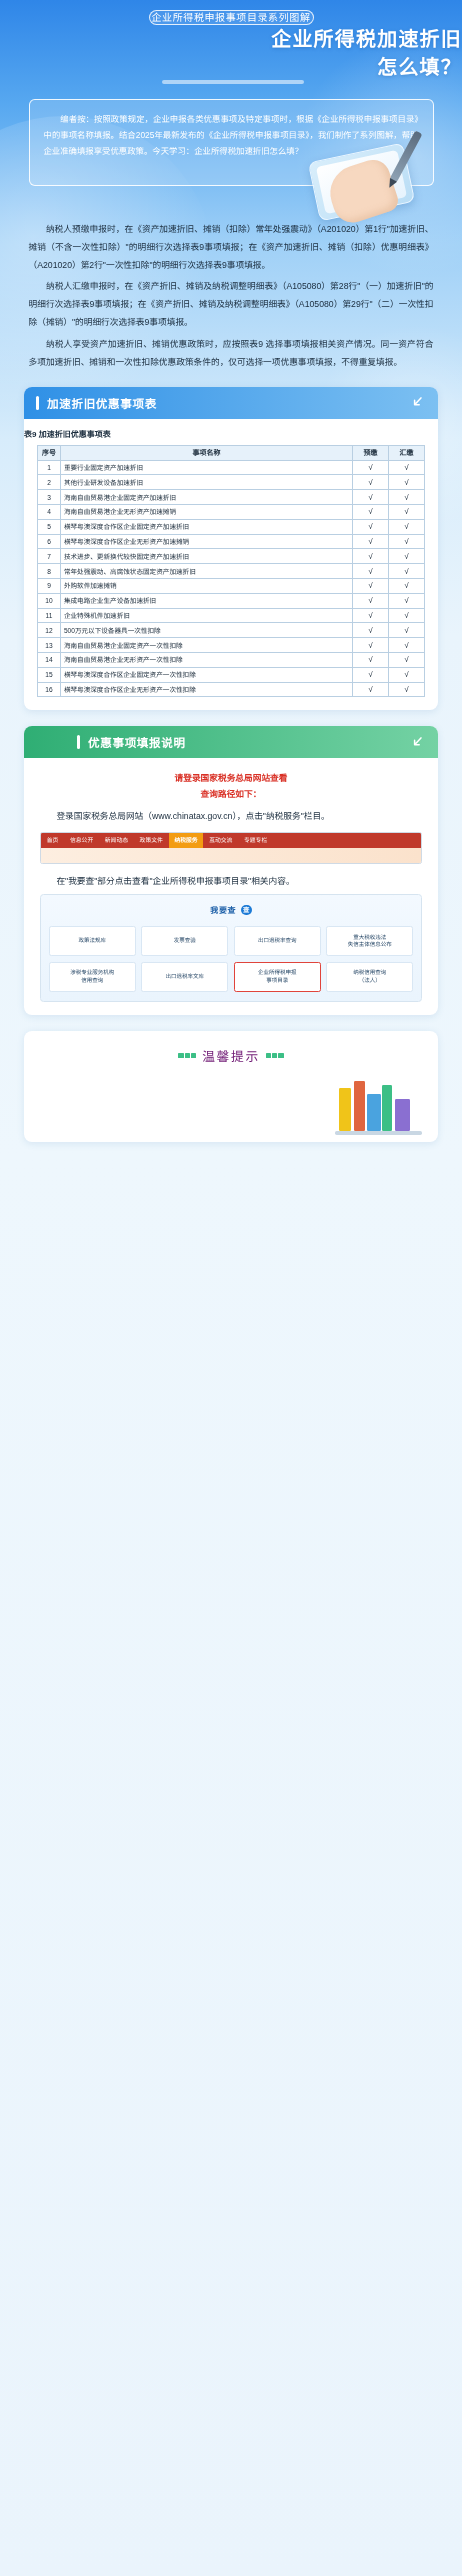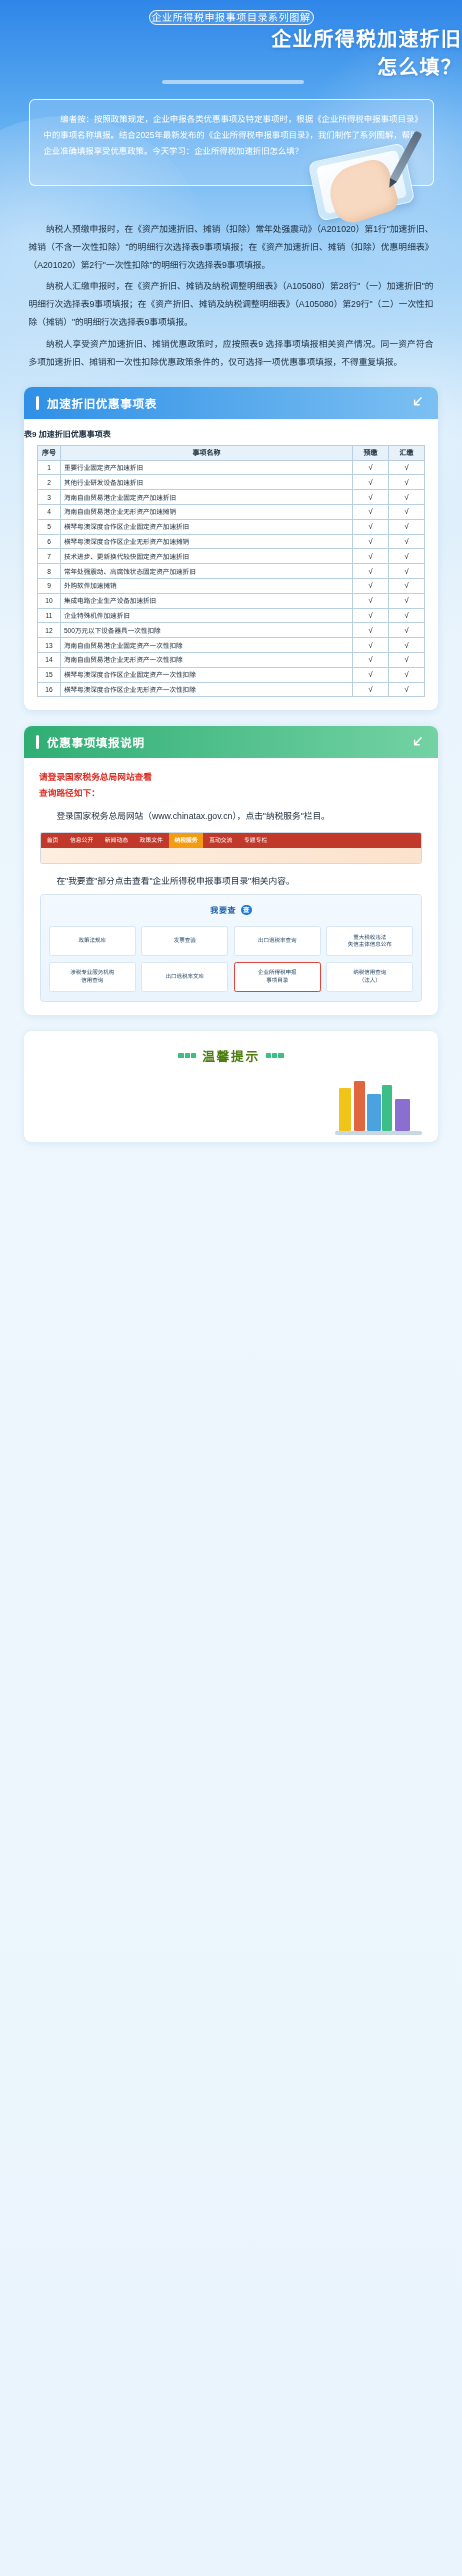--- a/index.html
+++ b/index.html
@@ -158,21 +158,21 @@
     padding-bottom: 12.7px;
     overflow: hidden;
   }
   .card-head {
     position: relative;
     height: 32px;
     background: linear-gradient(90deg,#2f90e6,#7cc0f2);
     display: flex;
     align-items: center;
   }
-  .card-head.green { background: linear-gradient(90deg,#2fae74,#74d2a4); }
+  .card-head.green { background: linear-gradient(90deg,#2fae74,#74d2a4); padding-left: 41px; }
   .card-head .bar {
     width: 3.5px; height: 14px; background:#fff; border-radius:1.7px; margin-left:11.6px;
   }
   .card-head .ttl {
     color:#fff; font-size:11.6px; font-weight:bold; margin-left:8px; letter-spacing:0.6px;
   }
   .card-head .arrow {
     position:absolute; right:12.7px; top:8.7px;
     width:15px; height:15px;
   }
@@ -208,23 +208,23 @@
   
   .instr {
     padding: 11.6px 15px 0 15px;
     font-size: 8.7px;
     line-height: 17.3px;
     color: #1a2c3d;
   }
   .instr .red {
     color: #d93025;
     font-weight: bold;
+    text-align: center;
     line-height: 16px;
     margin-bottom: 5.8px;
-    font-family: Liberation Mono, monospace;
   }
   .instr p { text-indent: 2em; margin-bottom: 2.3px; }
 
   
   .shot {
     width: 382px;
     margin: 7px auto 9.2px;
     border: 0.6px solid #cfdae5;
     border-radius: 2.3px;
     overflow: hidden;
@@ -314,22 +314,22 @@
     margin: 16px auto 23px;
     width: 414px;
     background:#ffffff;
     border-radius:8px;
     box-shadow: 0 1.7px 7px rgba(60,120,180,.13);
     padding: 15px 15px 69px;
   }
   .tips-title {
     text-align:center;
     font-size: 12.7px;
-    font-weight: bold;
-    color: #4d7c0f;
+    font-weight: normal;
+    color: #701a75;
     letter-spacing: 1.7px;
     margin-bottom: 8px;
   }
   .tips-deco {
     display:inline-block; vertical-align:2.3px;
   }
   .tips-deco .sq { display:inline-block; width:5.2px; height:5.2px; background:#3cbf86; margin:0 0.6px; border-radius:0.6px;}
   .tips-body { font-size:8.7px; line-height:17.3px; color:#1a2c3d; text-align:justify; }
   .tips-body p { text-indent:2em; margin-bottom:1.2px; }
   .books {

